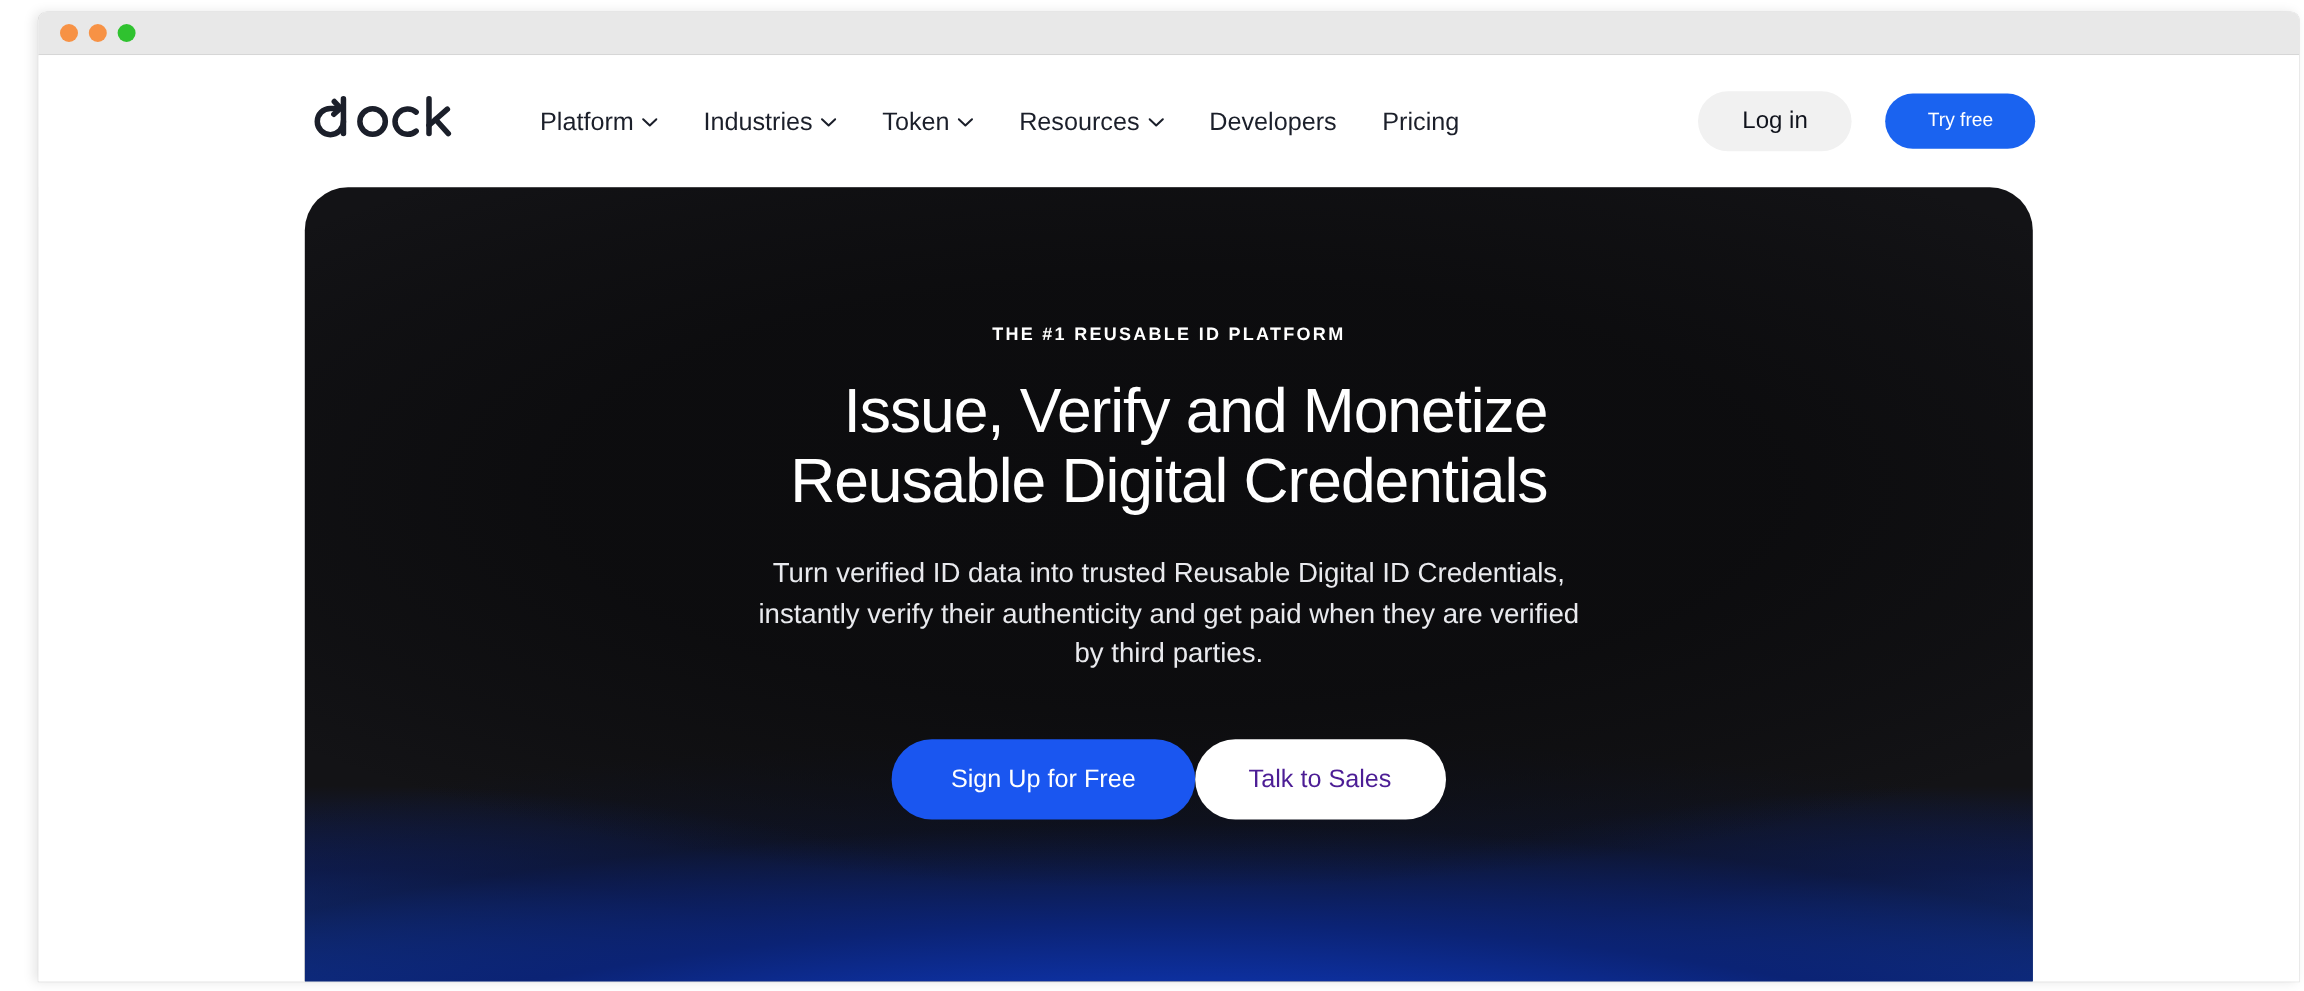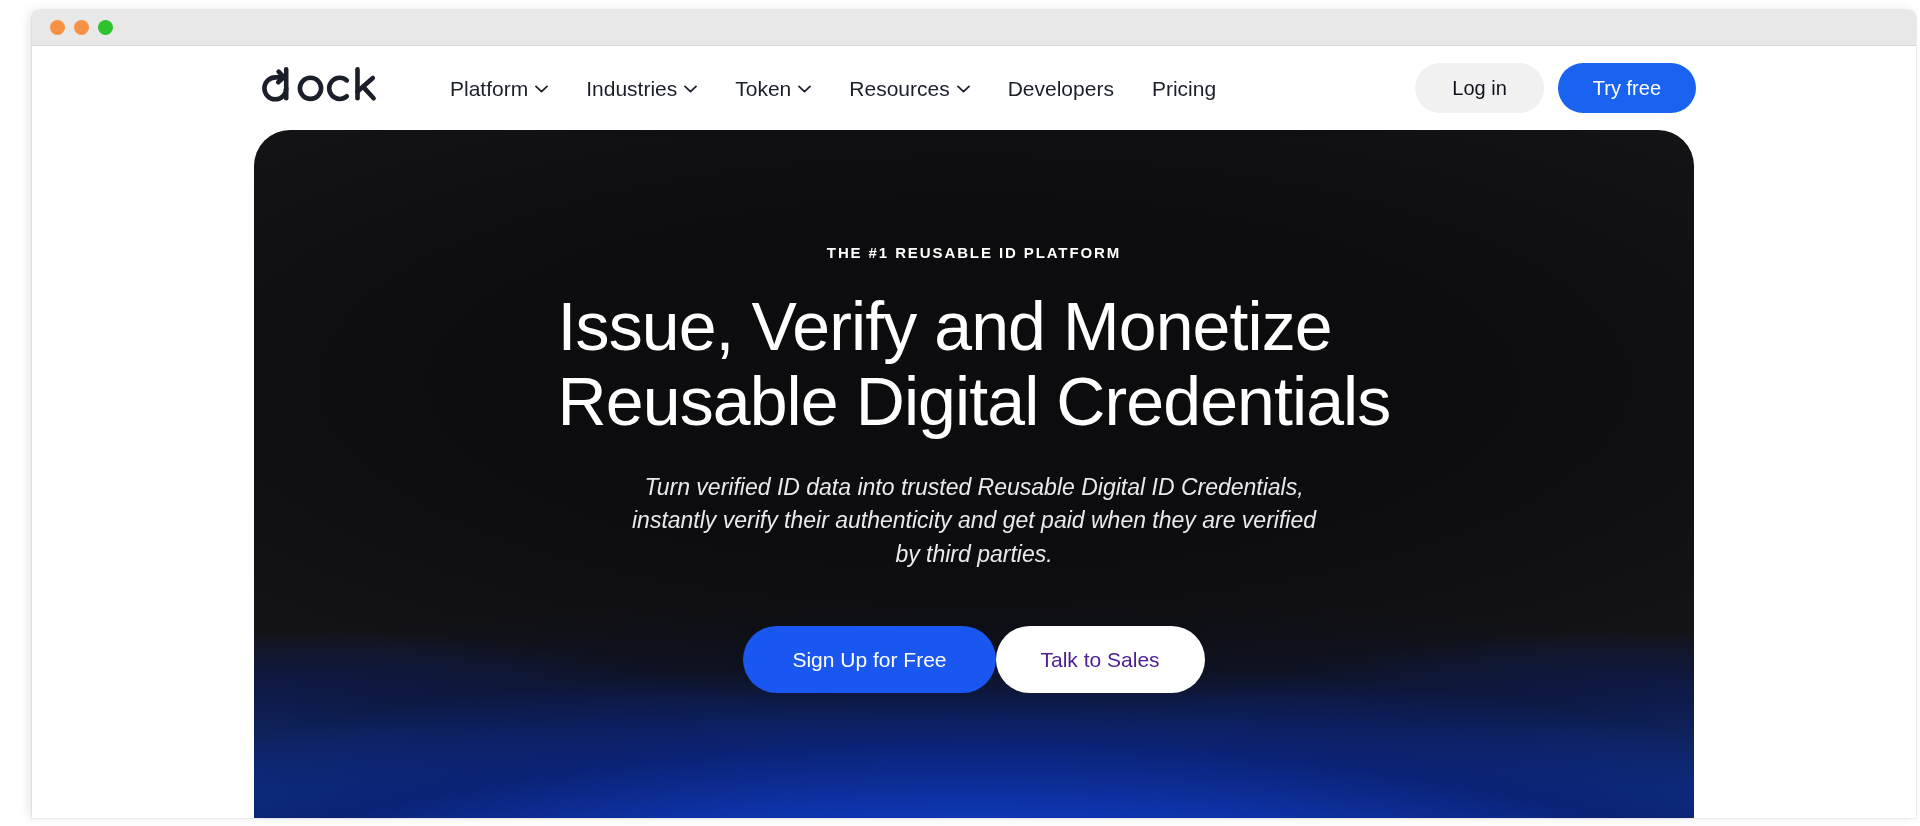--- a/index.html
+++ b/index.html
@@ -46,21 +46,21 @@
   
   .viewport {
     position: relative;
     height: 772px;
     background: #ffffff;
     overflow: hidden;
   }
 
   
   .site-header {
-    height: 84px;
+    height: 110px;
     display: flex;
     align-items: center;
     padding: 0 0 0 224px;
     background: #ffffff;
   }
 
   .brand {
     display: flex;
     align-items: center;
     margin-right: 52px;
@@ -87,21 +87,21 @@
     cursor: pointer;
     white-space: nowrap;
   }
   .nav-item:last-child { margin-right: 0; text-align: right; }
   .chev { display: inline-block; width: 13px; height: 8px; position: relative; top: 1px; }
   .chev svg { display: block; }
 
   .header-actions {
     display: flex;
     align-items: center;
-    gap: 14px;
+    gap: 28px;
     margin-left: auto;
     padding-right: 220px;
     flex: none;
   }
 
   .btn-login {
     background: #f1f1f1;
     color: #10131c;
     border: none;
     border-radius: 999px;
@@ -109,21 +109,21 @@
     font-family: inherit;
     padding: 15px 37px;
     cursor: pointer;
     line-height: 1;
   }
   .btn-tryfree {
     background: #1a63f0;
     color: #ffffff;
     border: none;
     border-radius: 999px;
-    font-size: 20px;
+    font-size: 16px;
     font-family: inherit;
     padding: 15px 35px;
     cursor: pointer;
     line-height: 1;
   }
 
   
   .hero-wrap {
     padding: 0 222px;
   }
@@ -169,38 +169,37 @@
   .eyebrow {
     font-size: 15px;
     letter-spacing: 1.9px;
     font-weight: 700;
     color: #ffffff;
     text-transform: uppercase;
     margin-bottom: 28px;
   }
 
   .headline {
-    font-size: 68px;
+    font-size: 52px;
     line-height: 1.11;
     font-weight: 400;
     color: #ffffff;
-    text-align: left;
+    text-align: right;
     letter-spacing: -0.9px;
     max-width: 1180px;
   }
   .headline-line { display: block; }
 
   .subcopy {
     margin-top: 31px;
     font-size: 23px;
     line-height: 1.45;
     color: #e9eaee;
     text-align: center;
     max-width: 690px;
-    font-style: italic;
   }
 
   .cta-row {
     margin-top: 55px;
     display: flex;
     align-items: center;
   }
   .btn-primary {
     background: #1a56f0;
     color: #ffffff;

